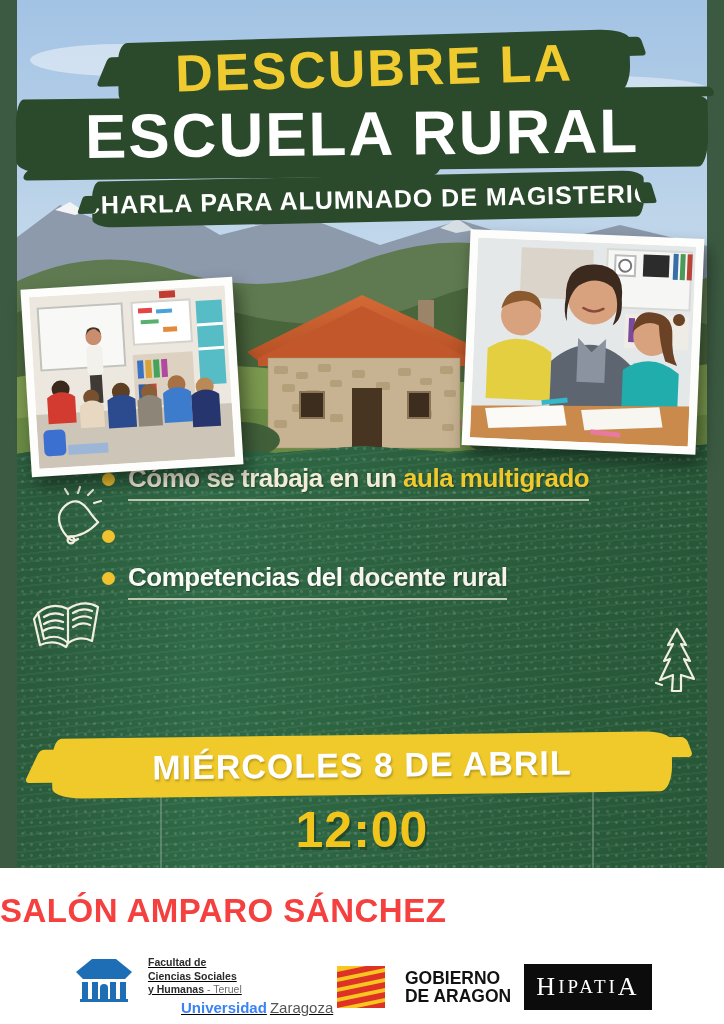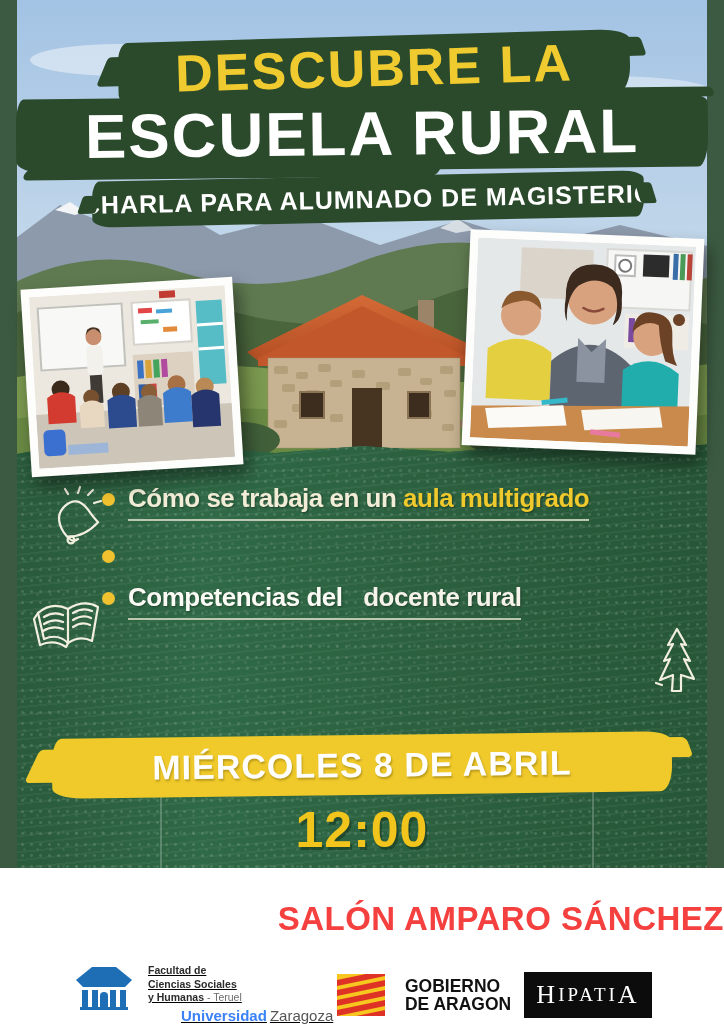--- a/index.html
+++ b/index.html
@@ -48,30 +48,30 @@
            radial-gradient(rgba(255,255,255,.13) 1px, transparent 1.6px),
            radial-gradient(rgba(255,255,255,.07) 1px, transparent 1.6px),
            repeating-linear-gradient(174deg, rgba(255,255,255,.045) 0 2px, transparent 2px 8px),
            linear-gradient(90deg,#29593a,#2f6946 28%,#2b5f3e 62%,#265636);
          background-size:9px 11px,13px 17px,auto,auto;
          background-position:0 0,5px 7px,0 0,0 0;
          clip-path:polygon(0 14px,7% 5px,16% 12px,27% 4px,38% 10px,50% 3px,62% 9px,74% 2px,87% 8px,100% 0,100% 100%,0 100%);}
   .chalk-line{position:absolute;width:2px;background:rgba(255,255,255,.22);}
 
   
-  .agenda{position:absolute;left:102px;top:40px;width:560px;}
+  .agenda{position:absolute;left:102px;top:20px;width:560px;}
   .bullet{display:flex;align-items:flex-start;margin-bottom:19px;}
   .dot{flex:0 0 13px;width:13px;height:13px;border-radius:50%;background:#f0c230;margin:10px 13px 0 0;}
   .bullet-text{border-bottom:2px solid rgba(244,239,219,.72);padding-bottom:5px;
                font-weight:bold;font-size:26px;letter-spacing:-0.5px;white-space:nowrap;
                text-shadow:1px 1px 2px rgba(0,0,0,.35);}
   .seg-cream{color:#f2edd7;}
   .seg-yellow{color:#f0c92c;}
   .seg-white{color:#fbfbf6;}
-  .seg-white2{color:#f5f3ea;font-weight:bold;margin-left:14px;}
+  .seg-white2{color:#f5f3ea;font-weight:bold;}
   .seg-futuro{color:#f0d14f;font-size:31px;font-weight:900;}
   .seg-creamy{color:#ece0ad;margin-left:10px;}
 
   
   .chalk-icon{position:absolute;z-index:6;}
   .chalk-icon path,.chalk-icon ellipse,.chalk-icon line,.chalk-icon circle
     {fill:none;stroke:#f3efdf;stroke-width:2.2;stroke-linecap:round;stroke-linejoin:round;}
 
   
   .date-banner{position:absolute;left:52px;top:292px;width:620px;height:60px;z-index:7;
@@ -83,21 +83,21 @@
   .date-banner::after{content:'';position:absolute;right:-18px;top:10%;width:30px;height:34%;
                background:#f0ca2b;transform:skewX(20deg);border-radius:5px;}
   .date-text{color:#ffffff;font-size:34px;font-weight:900;letter-spacing:1px;white-space:nowrap;
              text-shadow:1px 2px 2px rgba(90,70,0,.35);}
   .time-text{position:absolute;left:0;top:358px;width:100%;text-align:center;z-index:7;
              color:#f2c51d;font-size:50px;font-weight:900;letter-spacing:1px;
              text-shadow:2px 3px 0 rgba(15,40,20,.45);}
 
   
   .footer{position:absolute;left:0;top:868px;width:724px;height:156px;background:#ffffff;z-index:9;}
-  .location{margin-top:32px;text-align:right;color:#f4403e;font-size:33px;font-weight:800;letter-spacing:0.5px;}
+  .location{margin-top:24px;text-align:left;color:#f4403e;font-size:33px;font-weight:800;letter-spacing:0.5px;}
   .logos{display:flex;align-items:center;justify-content:space-between;padding:0 72px;margin-top:26px;}
 
   .unizar{display:flex;align-items:flex-start;gap:12px;text-decoration:underline;}
   .unizar-text{font-size:10.5px;line-height:1.3;color:#2b2b2b;font-weight:bold;}
   .unizar-light{font-weight:normal;color:#6b6b6b;}
   .unizar-brand{font-size:15px;margin-top:1px;}
   .unizar-brand .b1{color:#3b82f6;font-weight:bold;margin-left:33px;}
   .unizar-brand .b2{color:#555;font-weight:normal;margin-left:3px;}
 
   .gobierno{display:flex;align-items:center;gap:20px;}

